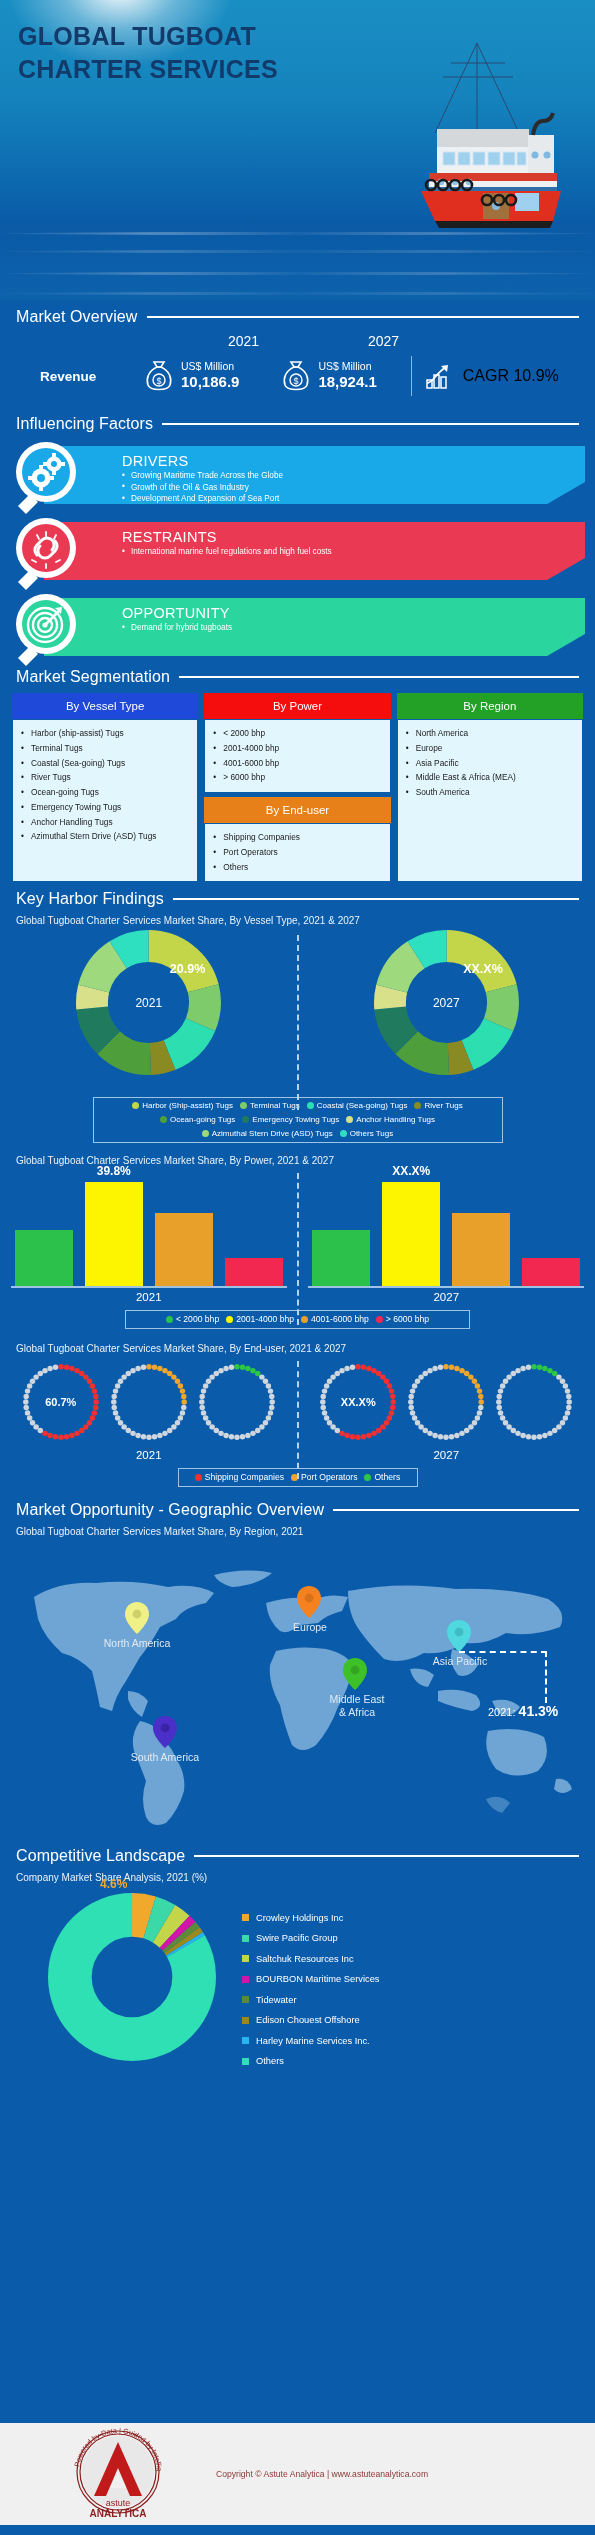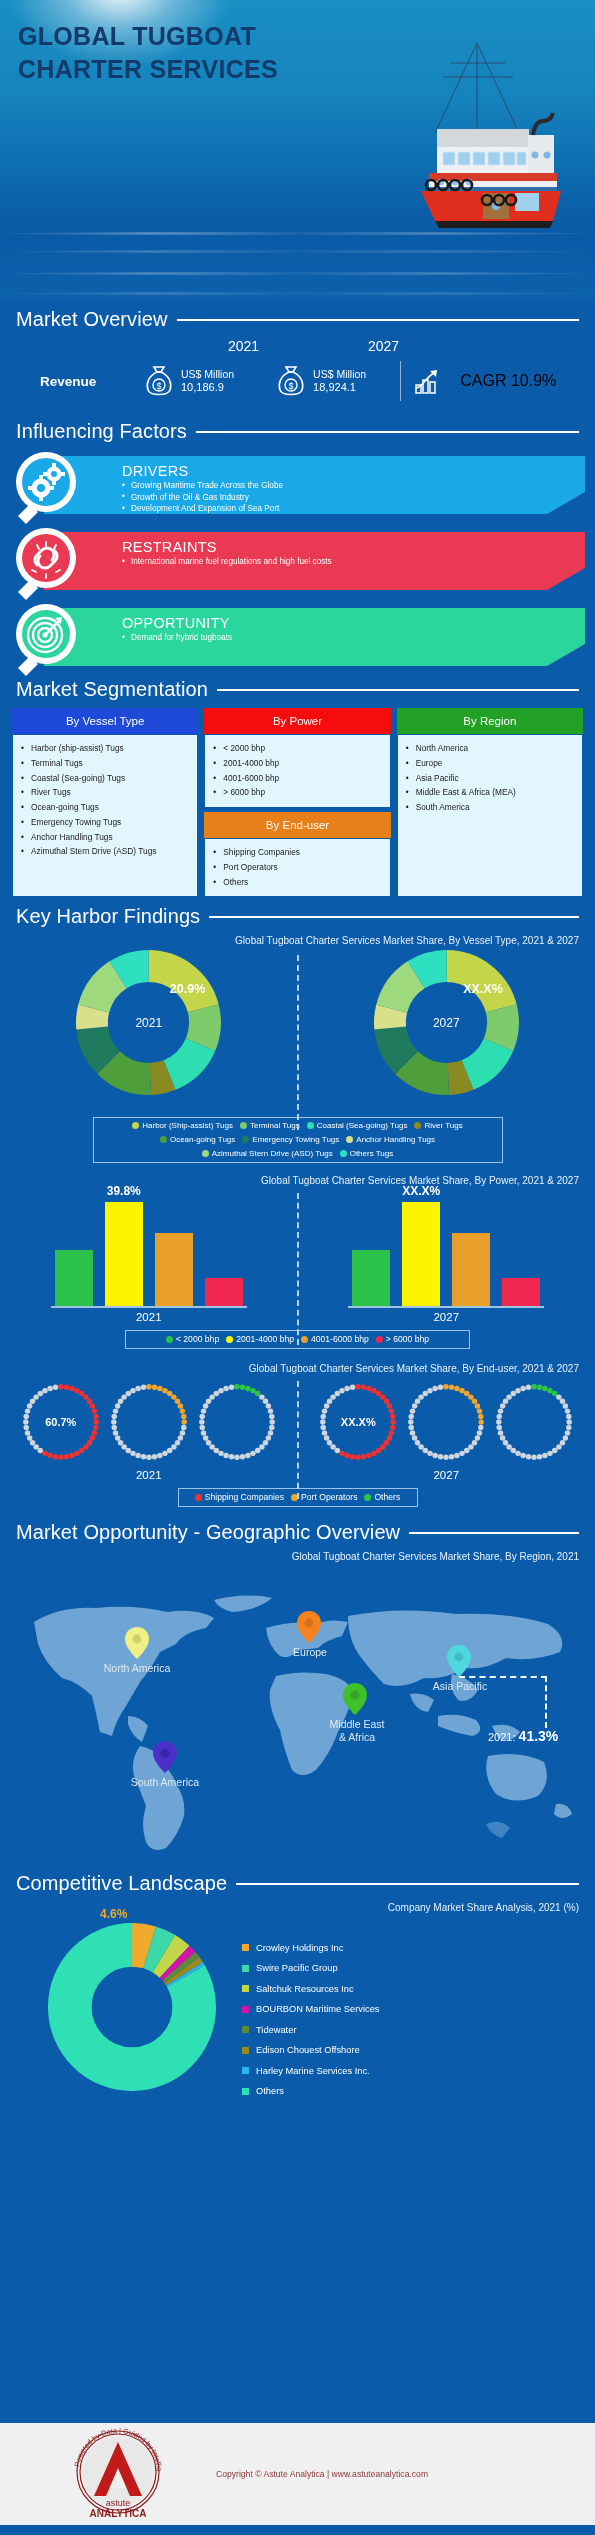--- a/index.html
+++ b/index.html
@@ -18,41 +18,41 @@
   }
   .hero .wave { position:absolute; left:0; width:100%; height:3px;
     background:linear-gradient(90deg, rgba(255,255,255,.05), rgba(255,255,255,.55), rgba(255,255,255,.1), rgba(255,255,255,.45), rgba(255,255,255,.05));
     opacity:.55; border-radius:50%; }
   .hero-title { position:absolute; left:18px; top:20px; color:#123a6b;
     font-size:25px; font-weight:bold; line-height:1.33; letter-spacing:.3px; }
   .boat { position:absolute; right:20px; top:25px; width:210px; height:210px; }
 
   
   .sec-head { display:flex; align-items:center; gap:9px; padding:0 16px; margin-bottom:7px; }
-  .sec-head .t { color:#fff; font-size:20px; font-weight:400; white-space:nowrap; letter-spacing:.1px; }
+  .sec-head .t { color:#fff; font-size:16px; font-weight:400; white-space:nowrap; letter-spacing:.1px; }
   .sec-head .ln { flex:1; height:2px; background:#fff; }
-  .sub-title { color:#e9f2fb; font-size:10px; padding:0 16px; margin-bottom:4px;text-align:right; }
+  .sub-title { color:#e9f2fb; font-size:10px; padding:0 16px; margin-bottom:4px; }
 
   
   .overview { padding-top:8px; }
   .ov-grid { position:relative; margin:2px 16px 0 16px; height:68px; }
   .ov-years { position:absolute; top:0; left:0; right:0; height:20px; }
   .ov-years span { position:absolute; color:#fff; font-size:14px; }
   .ov-y1 { left:212px; }
   .ov-y2 { left:352px; }
   .ov-row { position:absolute; top:20px; left:0; right:0; height:46px; display:flex; align-items:center; }
   .ov-label { width:110px; color:#fff; font-size:13.5px; font-weight:bold; padding-left:24px; }
   .ov-cell { display:flex; align-items:center; gap:7px; }
   .ov-cell.c1 { margin-left:18px; }
   .ov-cell.c2 { margin-left:42px; }
   .ov-cell .tx { color:#fff; line-height:1.22; }
   .ov-cell .tx .u { font-size:10.5px; display:block; }
-  .ov-cell .tx .v { font-size:11px; font-weight:normal; display:block; }
+  .ov-cell .tx .v { font-size:15px; font-weight:bold; display:block; }
   .ov-div { width:1px; height:40px; background:rgba(255,255,255,.55); margin-left:34px; }
-  .ov-cagr { display:flex; align-items:center; gap:17px; margin-left:12px; }
+  .ov-cagr { display:flex; align-items:center; gap:9px; margin-left:12px; }
 
   
   .factors { margin-top:14px; position:relative; }
   .f-row { position:relative; height:70px; margin-bottom:6px; }
   .f-banner { position:absolute; left:44px; right:10px; top:6px; height:58px;
     clip-path: polygon(0 0, 100% 0, 100% 62%, 93% 100%, 0 100%); }
   .f-icon { position:absolute; left:8px; top:0px; width:78px; height:78px; z-index:3; }
   .f-text { position:absolute; left:122px; top:13px; z-index:4; color:#fff; }
   .f-ttl { font-size:14.5px; font-weight:400; letter-spacing:.3px; margin-bottom:1px; }
   .f-ul { list-style:none; }
@@ -82,21 +82,21 @@
   .dot { width:7px; height:7px; border-radius:50%; display:inline-block; }
   .sq { width:7px; height:7px; display:inline-block; }
 
   .donut-holder { position:relative; width:145px; height:145px; }
   .donut-holder .ctr { position:absolute; inset:0; display:flex; align-items:center; justify-content:center;
     color:#fff; font-size:12px; }
   .donut-pct { position:absolute; color:#ffffff; font-size:12.5px; font-weight:bold; }
 
   
   .bars { display:flex; align-items:flex-end; gap:12px; height:118px; border-bottom:2px solid #9fc4e3; padding:0 4px; }
-  .bar { width:38px; }
+  .bar { width:58px; }
   .bar-val { position:relative; }
   .barlabel { position:absolute; top:-18px; left:0; width:100%; text-align:center;
     color:#fff; font-size:12px; font-weight:bold; white-space:nowrap; }
 
   
   .rings { display:flex; }
   .ring { position:relative; width:88px; height:88px; }
   .ring .rv { position:absolute; inset:0; display:flex; align-items:center; justify-content:center;
     color:#fff; font-size:11px; font-weight:bold; }
 

